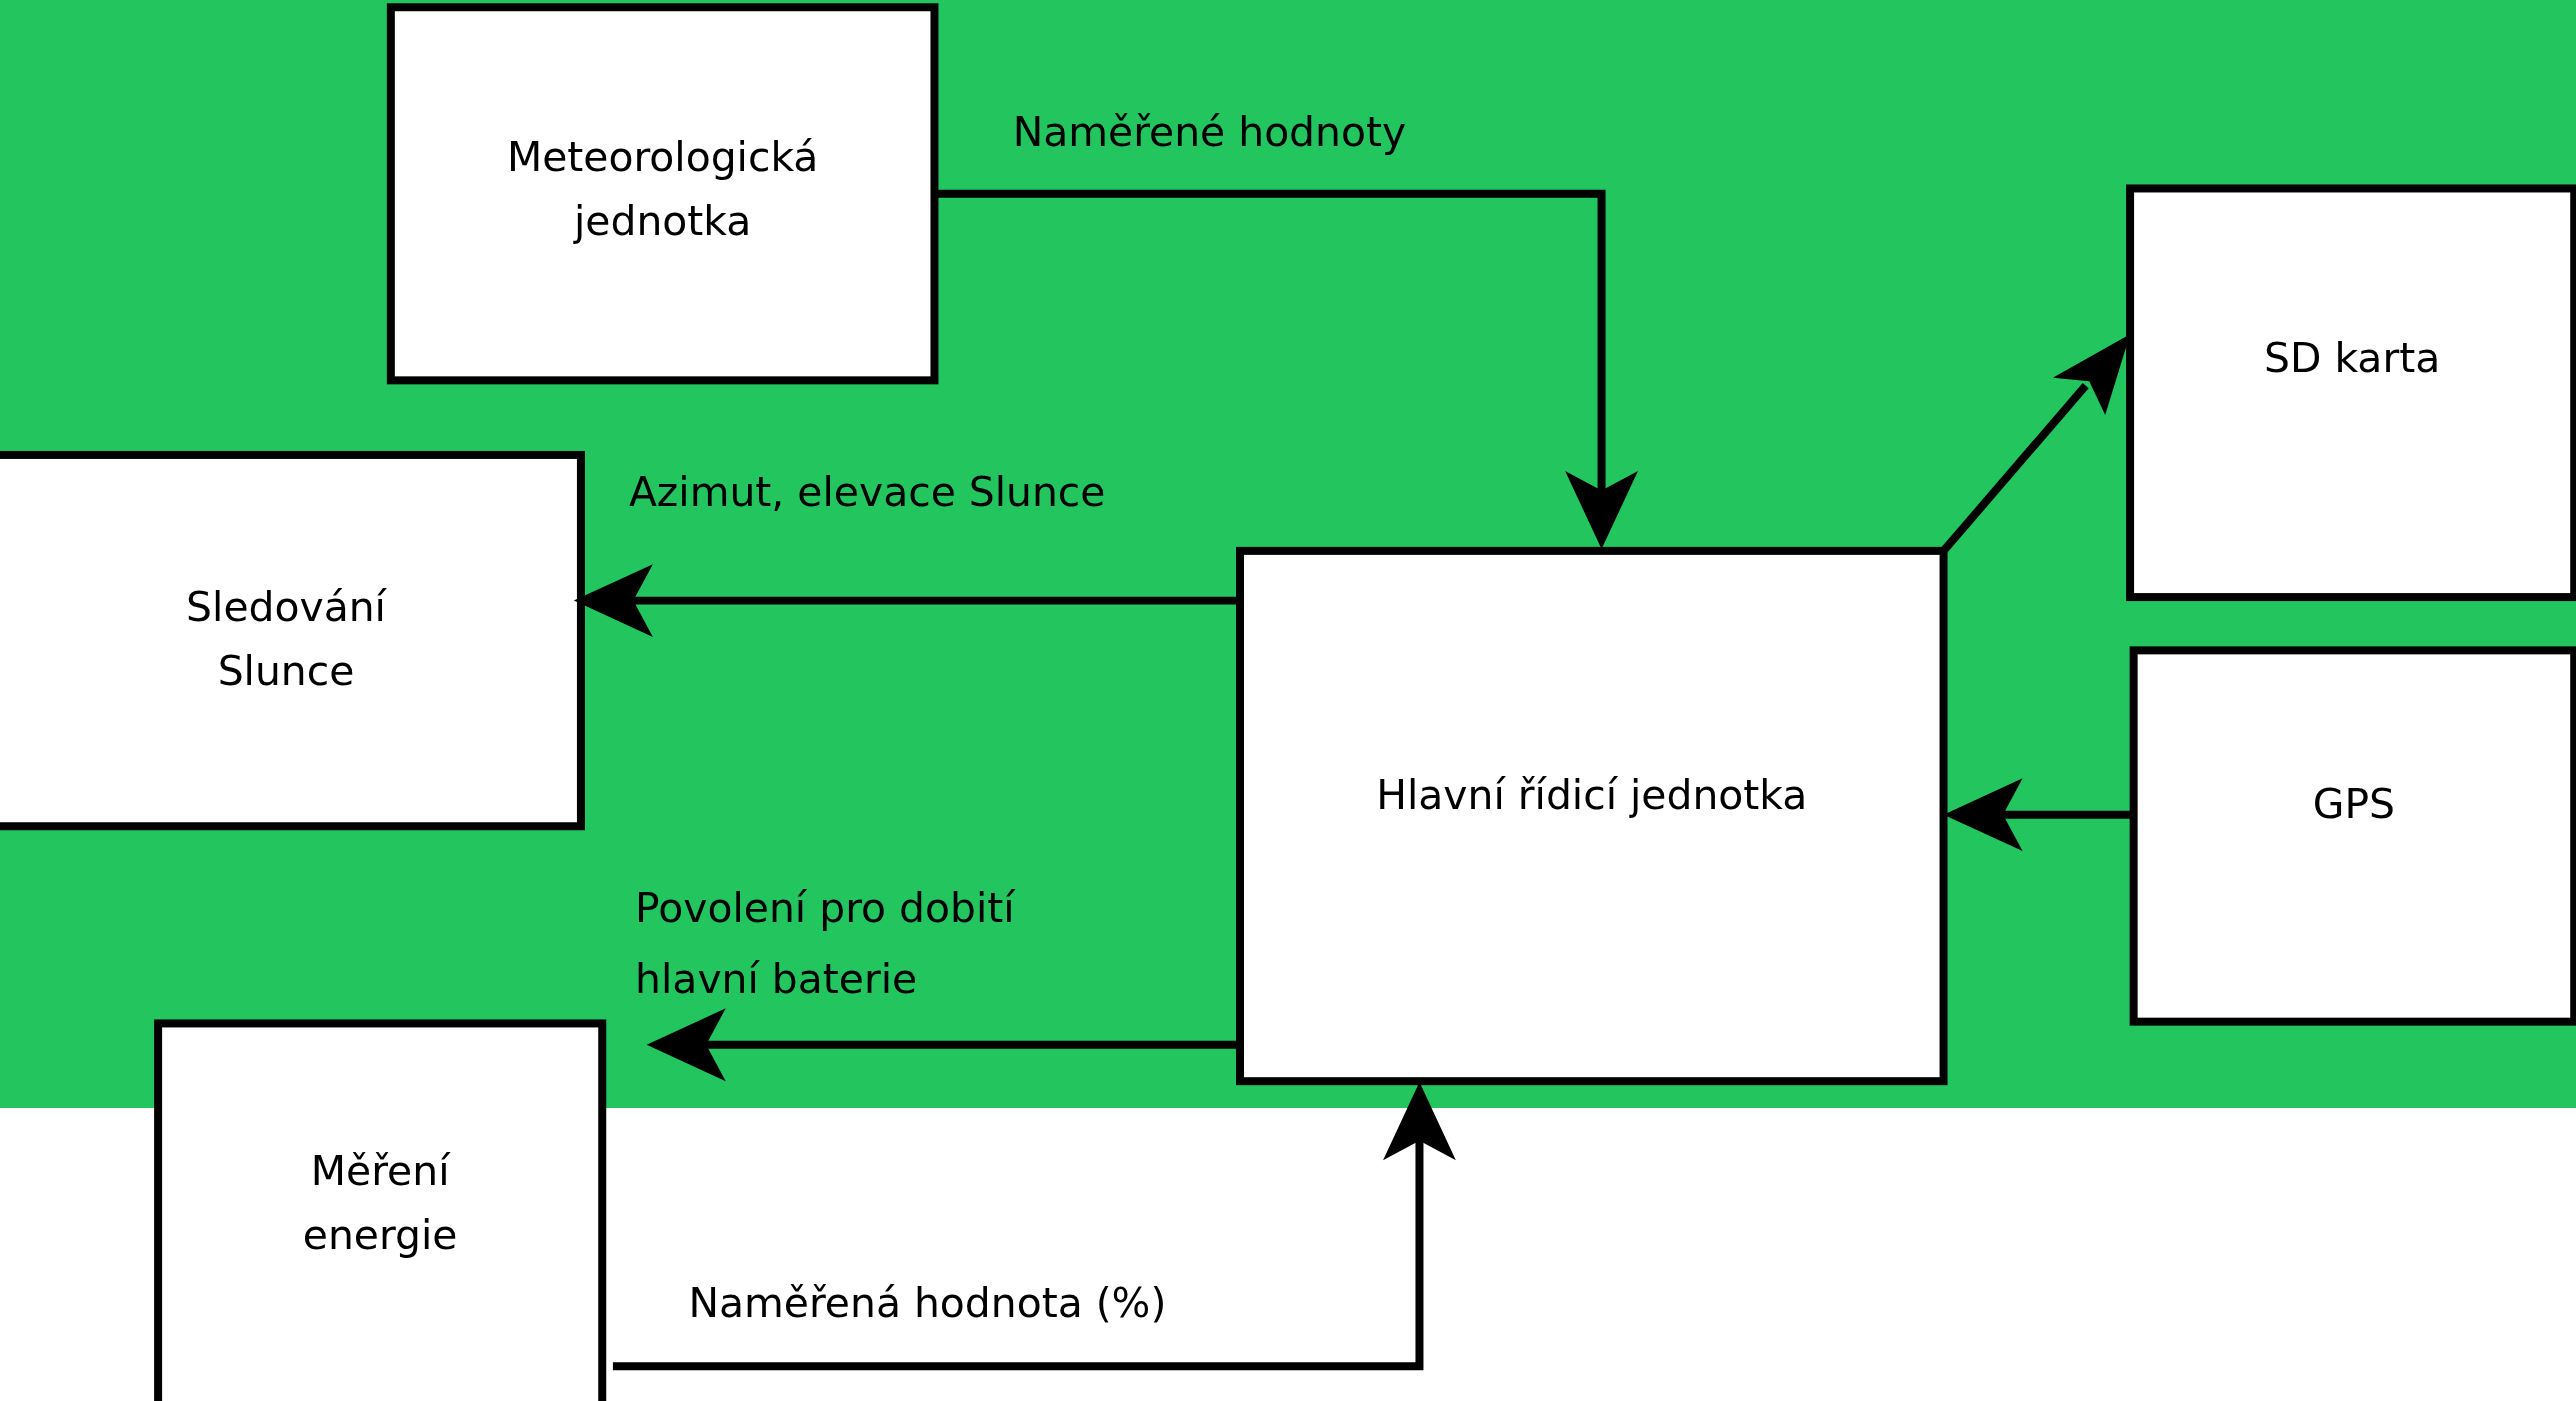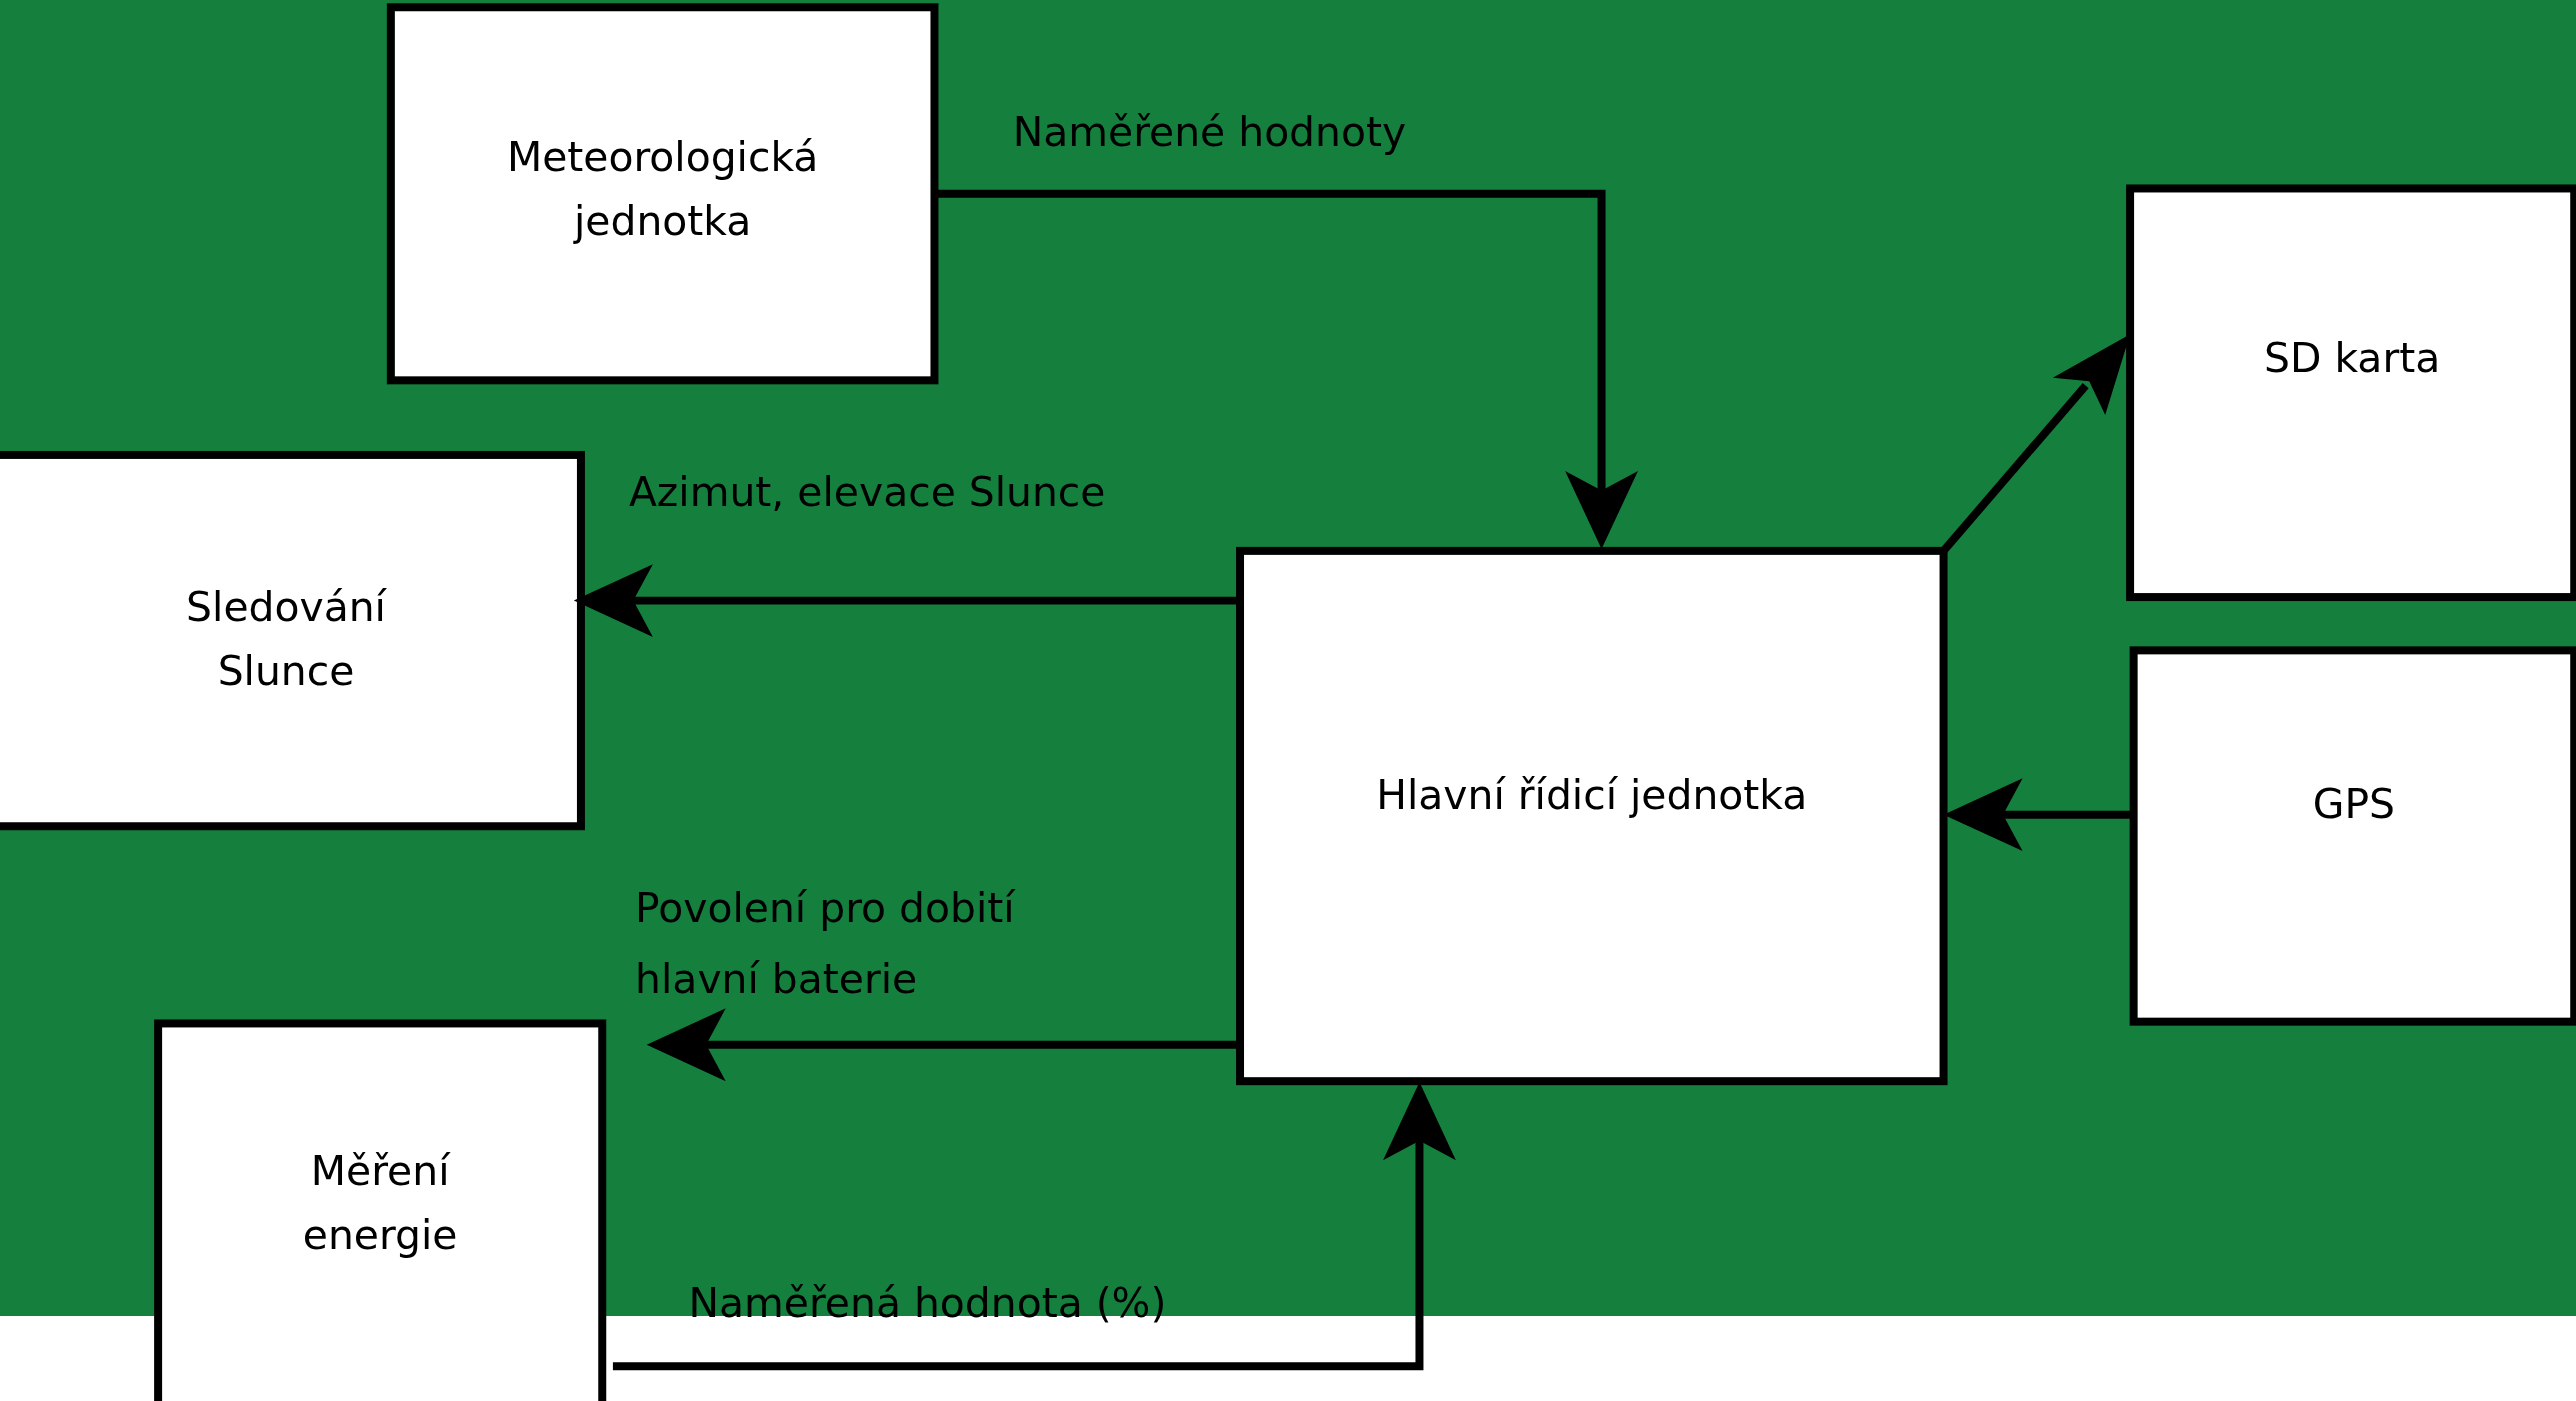--- a/index.html
+++ b/index.html
@@ -9,22 +9,22 @@
   }
   body {
     width: 2576px;
     height: 1402px;
     font-family: "DejaVu Sans", sans-serif;
     overflow: hidden;
   }
   #diagram-root {
     position: relative;
     width: 2576px;
-    height: 1316px;
-    background: #15803d;
+    height: 1108px;
+    background: #22c55e;
   }
   svg.diagram-canvas {
     position: absolute;
     top: 0;
     left: 0;
     width: 2576px;
     height: 1402px;
     display: block;
   }
   .node-box {

